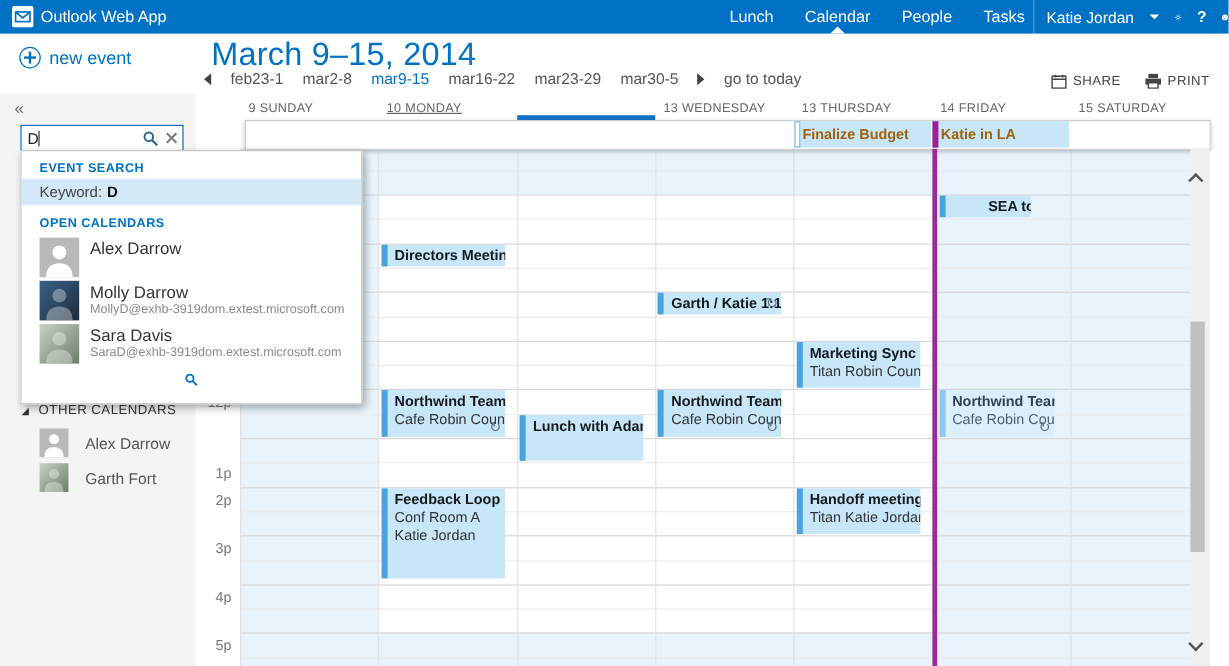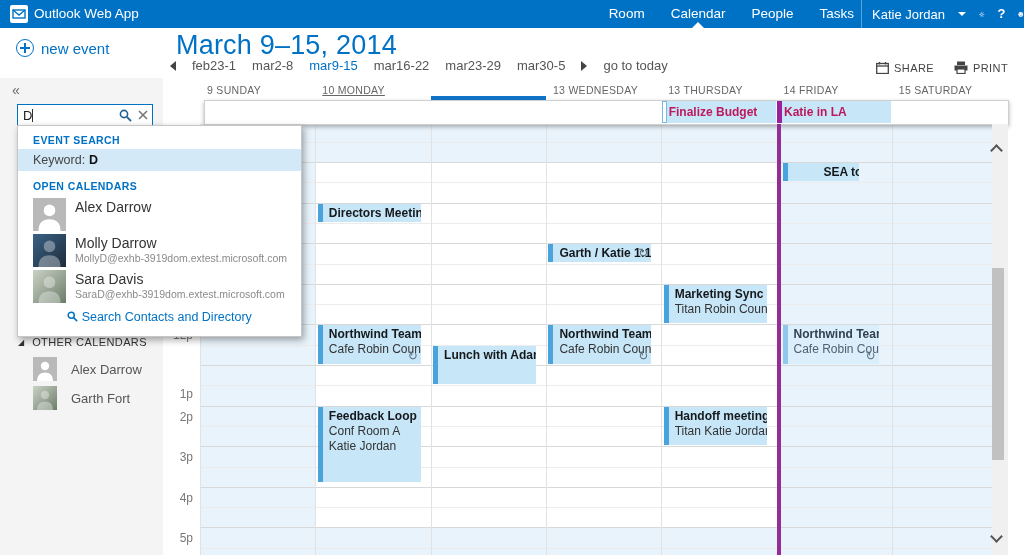--- a/index.html
+++ b/index.html
@@ -53,21 +53,21 @@
   .oc-item{position:absolute;left:33px;display:flex;gap:14px;align-items:center;cursor:pointer;}
   .oc-item .nm{font-size:13px;color:#555;}
   .avatar{flex:none;position:relative;overflow:hidden;}
   
   .cal{position:absolute;left:163px;top:78px;width:861px;height:477px;background:#fff;}
   .dayhdr{position:absolute;top:6px;font-size:10.5px;color:#666;letter-spacing:.3px;white-space:nowrap;cursor:pointer;}
   .day-underline{position:absolute;height:4px;background:#0f74c8;}
   .alldaybar{position:absolute;background:#fff;border:1px solid #cfcfcf;
         box-shadow:0 2px 4px rgba(90,90,90,.45);}
   .alldayev{position:absolute;background:#c7e6f8;display:flex;align-items:center;cursor:pointer;}
-  .alldayev .t{font-size:12px;font-weight:bold;color:#be185d;padding-left:7px;white-space:nowrap;overflow:hidden;}
+  .alldayev .t{font-size:12px;font-weight:bold;color:#a16207;padding-left:7px;white-space:nowrap;overflow:hidden;}
   .strip{position:absolute;left:0;top:0;bottom:0;width:5px;}
   .strip.tentative{background:#fff;border:1px solid #74bae5;box-sizing:border-box;}
   .strip.away{background:#9c1f9c;}
   .tintcol{position:absolute;background:#e8f3fb;}
   .hline{position:absolute;height:1px;}
   .hline.hour{background:#d8d8d8;}
   .hline.half{background:#ececec;}
   .vline{position:absolute;width:1px;background:#e2e2e2;}
   .tlabel{position:absolute;width:30px;text-align:right;font-size:12px;color:#777;}
   .purple-line{position:absolute;width:4px;background:#962d96;z-index:4;}
@@ -106,21 +106,21 @@
 <div class="page">
 
   <div class="topbar">
     <svg class="logo" viewBox="0 0 18 18">
       <rect x="0" y="0" width="18" height="18" rx="2" fill="#fff"></rect>
       <rect x="3" y="5" width="12" height="8" fill="none" stroke="#0072c6" stroke-width="1.4"></rect>
       <path d="M3 5 L9 10 L15 5" fill="none" stroke="#0072c6" stroke-width="1.4"></path>
     </svg>
     <span class="app-title">Outlook Web App</span>
     <nav class="topnav" id="topnav">
-        <div class="topnav-item">Room</div>
+        <div class="topnav-item">Lunch</div>
         <div class="topnav-item">Calendar<div class="notch"></div></div>
         <div class="topnav-item">People</div>
         <div class="topnav-item">Tasks</div>
       </nav>
     <div class="user-block">
       <span class="user-name">Katie Jordan</span>
       <span class="dd-caret"></span>
       <svg width="15" height="15" viewBox="0 0 16 16">
         <circle cx="8" cy="8" r="3" fill="none" stroke="#fff" stroke-width="1.6"></circle>
         <g stroke="#fff" stroke-width="1.8">
@@ -371,17 +371,16 @@
           </div>
           <div class="nm">Sara Davis</div>
           <div class="em">SaraD@exhb-3919dom.extest.microsoft.com</div>
         </div>
       </div>
     <div class="dir-link" style="top:184px">
       <svg width="11" height="11" viewBox="0 0 13 13" style="vertical-align:-1px">
         <circle cx="5" cy="5" r="3.6" fill="none" stroke="#0072c6" stroke-width="1.8"></circle>
         <line x1="7.8" y1="7.8" x2="12" y2="12" stroke="#0072c6" stroke-width="1.8"></line>
       </svg>
-      <span>Search Contacts and Directory</span>
     </div>
   </div>
 
 </div>
 
 </body></html>

